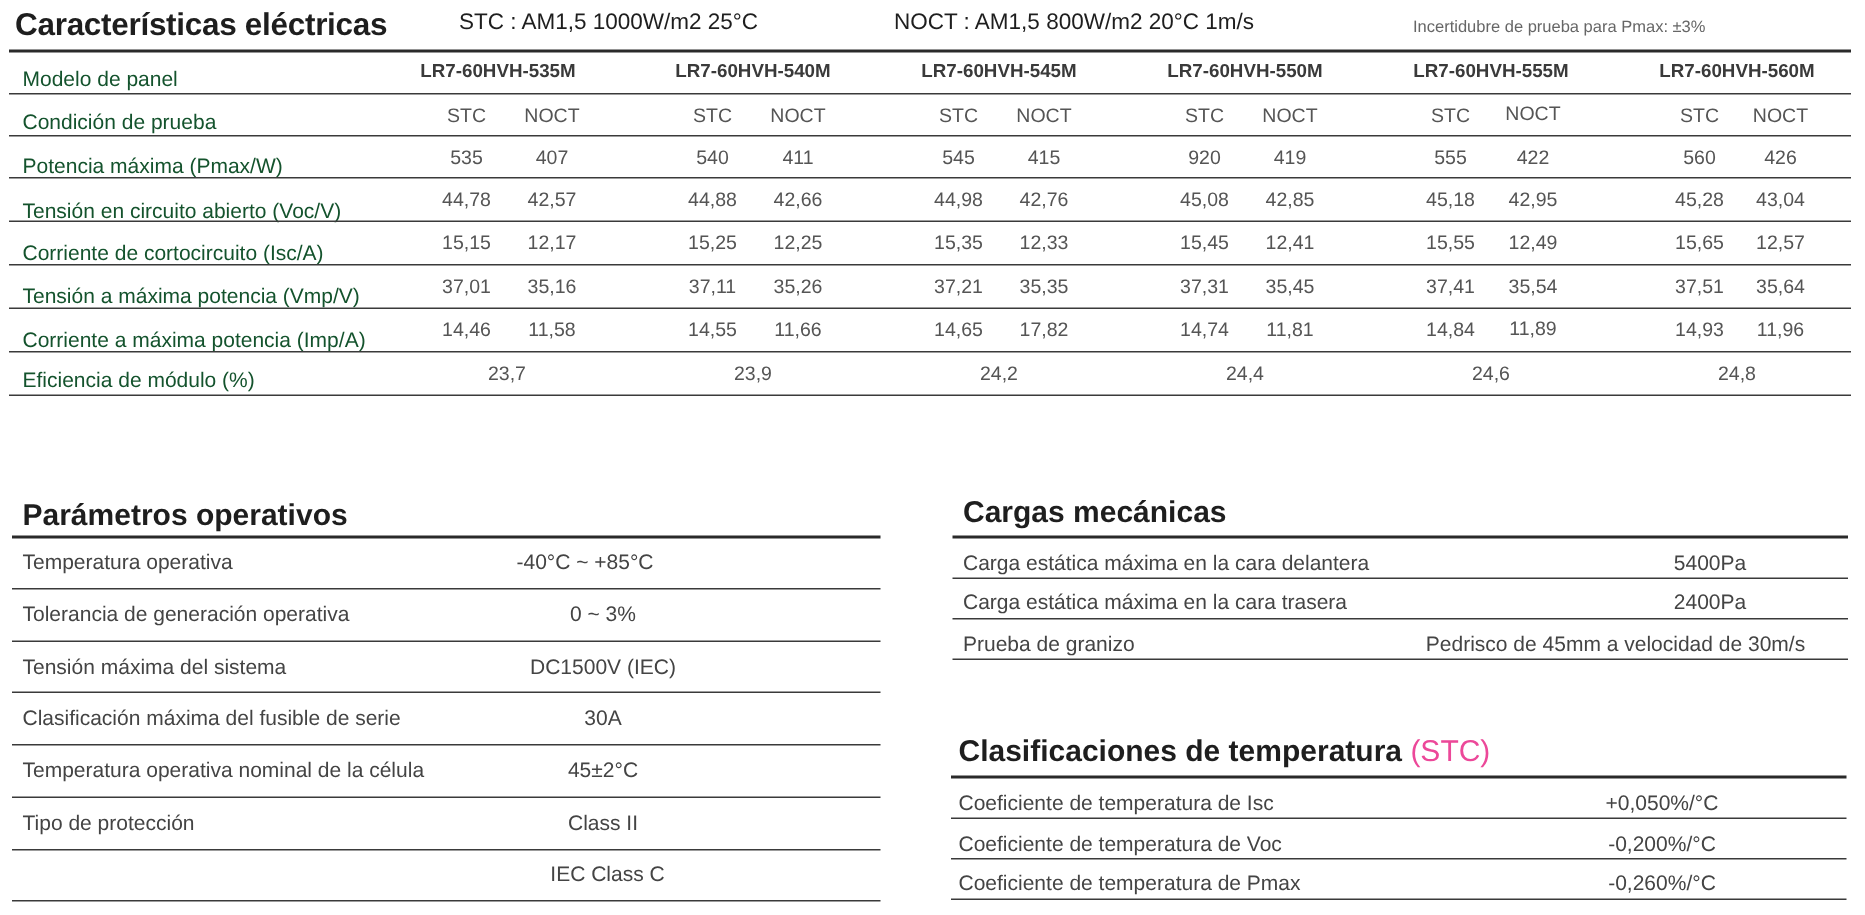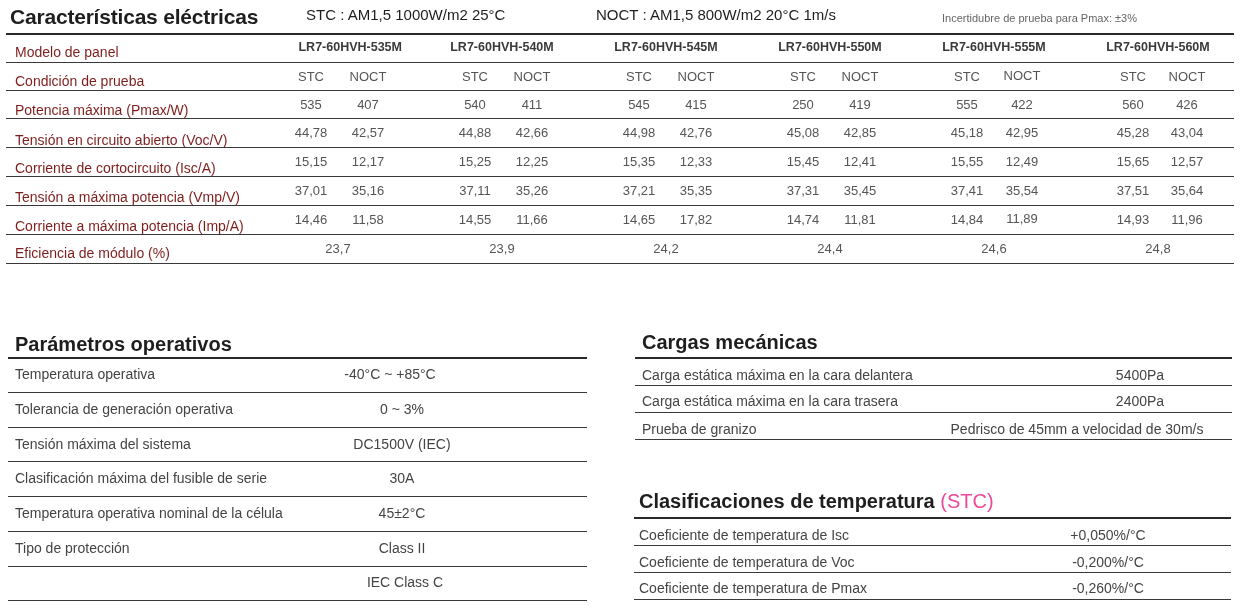--- a/index.html
+++ b/index.html
@@ -4,21 +4,21 @@
 <style>
   html, body { margin: 0; padding: 0; background: #ffffff; }
   body { width: 1243px; height: 610px; position: relative; overflow: hidden;
          font-family: "Liberation Sans", "DejaVu Sans", sans-serif; color: #3a3a3a; }
   .abs { position: absolute; }
   .h1 { font-weight: bold; color: #1e1e1e; font-size: 21px; letter-spacing: -0.2px; white-space: nowrap; }
   .cond { font-size: 15px; color: #1e1e1e; white-space: nowrap; }
   .note { font-size: 11px; color: #666; white-space: nowrap; }
   .thick { position: absolute; height: 2px; background: #2a2a2a; }
   .thin  { position: absolute; height: 1px; background: #3a3a3a; }
-  .lbl { position: absolute; font-size: 14px; color: #7f1d1d; white-space: nowrap; }
+  .lbl { position: absolute; font-size: 14px; color: #14532d; white-space: nowrap; }
   .val { position: absolute; font-size: 13px; color: #555; white-space: nowrap; text-align: center; }
   .model { position: absolute; font-size: 12.5px; font-weight: bold; color: #3a3a3a; white-space: nowrap; text-align: center; }
   .h2 { position: absolute; font-weight: bold; color: #1e1e1e; font-size: 20px; white-space: nowrap; }
   .h2 .light { font-weight: normal; color: #ec4899; }
   .lbl2 { position: absolute; font-size: 14px; color: #444; white-space: nowrap; }
   .val2 { position: absolute; font-size: 14px; color: #444; white-space: nowrap; text-align: center; }
 </style>
 </head>
 <body>
 
@@ -42,21 +42,21 @@
   <div class="thin" style="left:6px; width:1228px; top:62px;"></div>
   <div class="thin" style="left:6px; width:1228px; top:90px;"></div>
   <div class="thin" style="left:6px; width:1228px; top:118px;"></div>
   <div class="thin" style="left:6px; width:1228px; top:147px;"></div>
   <div class="thin" style="left:6px; width:1228px; top:176px;"></div>
   <div class="thin" style="left:6px; width:1228px; top:205px;"></div>
   <div class="thin" style="left:6px; width:1228px; top:234px;"></div>
   <div class="thin" style="left:6px; width:1228px; top:263px;"></div>
 
   <div>
-    <div class="model" style="left:282px; width:120px; top:40px;text-align:right;">LR7-60HVH-535M</div>
+    <div class="model" style="left:272px; width:120px; top:40px;">LR7-60HVH-535M</div>
     <div class="val" style="left:286px; width:50px; top:69px;">STC</div>
     <div class="val" style="left:343px; width:50px; top:69px;">NOCT</div>
     <div class="val" style="left:286px; width:50px; top:97px;">535</div>
     <div class="val" style="left:343px; width:50px; top:97px;">407</div>
     <div class="val" style="left:286px; width:50px; top:125px;">44,78</div>
     <div class="val" style="left:343px; width:50px; top:125px;">42,57</div>
     <div class="val" style="left:286px; width:50px; top:154px;">15,15</div>
     <div class="val" style="left:343px; width:50px; top:154px;">12,17</div>
     <div class="val" style="left:286px; width:50px; top:183px;">37,01</div>
     <div class="val" style="left:343px; width:50px; top:183px;">35,16</div>
@@ -96,21 +96,21 @@
     <div class="val" style="left:671px; width:50px; top:183px;">35,35</div>
     <div class="val" style="left:614px; width:50px; top:212px;">14,65</div>
     <div class="val" style="left:671px; width:50px; top:212px;">17,82</div>
     <div class="val" style="left:626px; width:80px; top:241px;">24,2</div>
   </div>
 
   <div>
     <div class="model" style="left:770px; width:120px; top:40px;">LR7-60HVH-550M</div>
     <div class="val" style="left:778px; width:50px; top:69px;">STC</div>
     <div class="val" style="left:835px; width:50px; top:69px;">NOCT</div>
-    <div class="val" style="left:778px; width:50px; top:97px;">250</div>
+    <div class="val" style="left:778px; width:50px; top:97px;">920</div>
     <div class="val" style="left:835px; width:50px; top:97px;">419</div>
     <div class="val" style="left:778px; width:50px; top:125px;">45,08</div>
     <div class="val" style="left:835px; width:50px; top:125px;">42,85</div>
     <div class="val" style="left:778px; width:50px; top:154px;">15,45</div>
     <div class="val" style="left:835px; width:50px; top:154px;">12,41</div>
     <div class="val" style="left:778px; width:50px; top:183px;">37,31</div>
     <div class="val" style="left:835px; width:50px; top:183px;">35,45</div>
     <div class="val" style="left:778px; width:50px; top:212px;">14,74</div>
     <div class="val" style="left:835px; width:50px; top:212px;">11,81</div>
     <div class="val" style="left:790px; width:80px; top:241px;">24,4</div>

